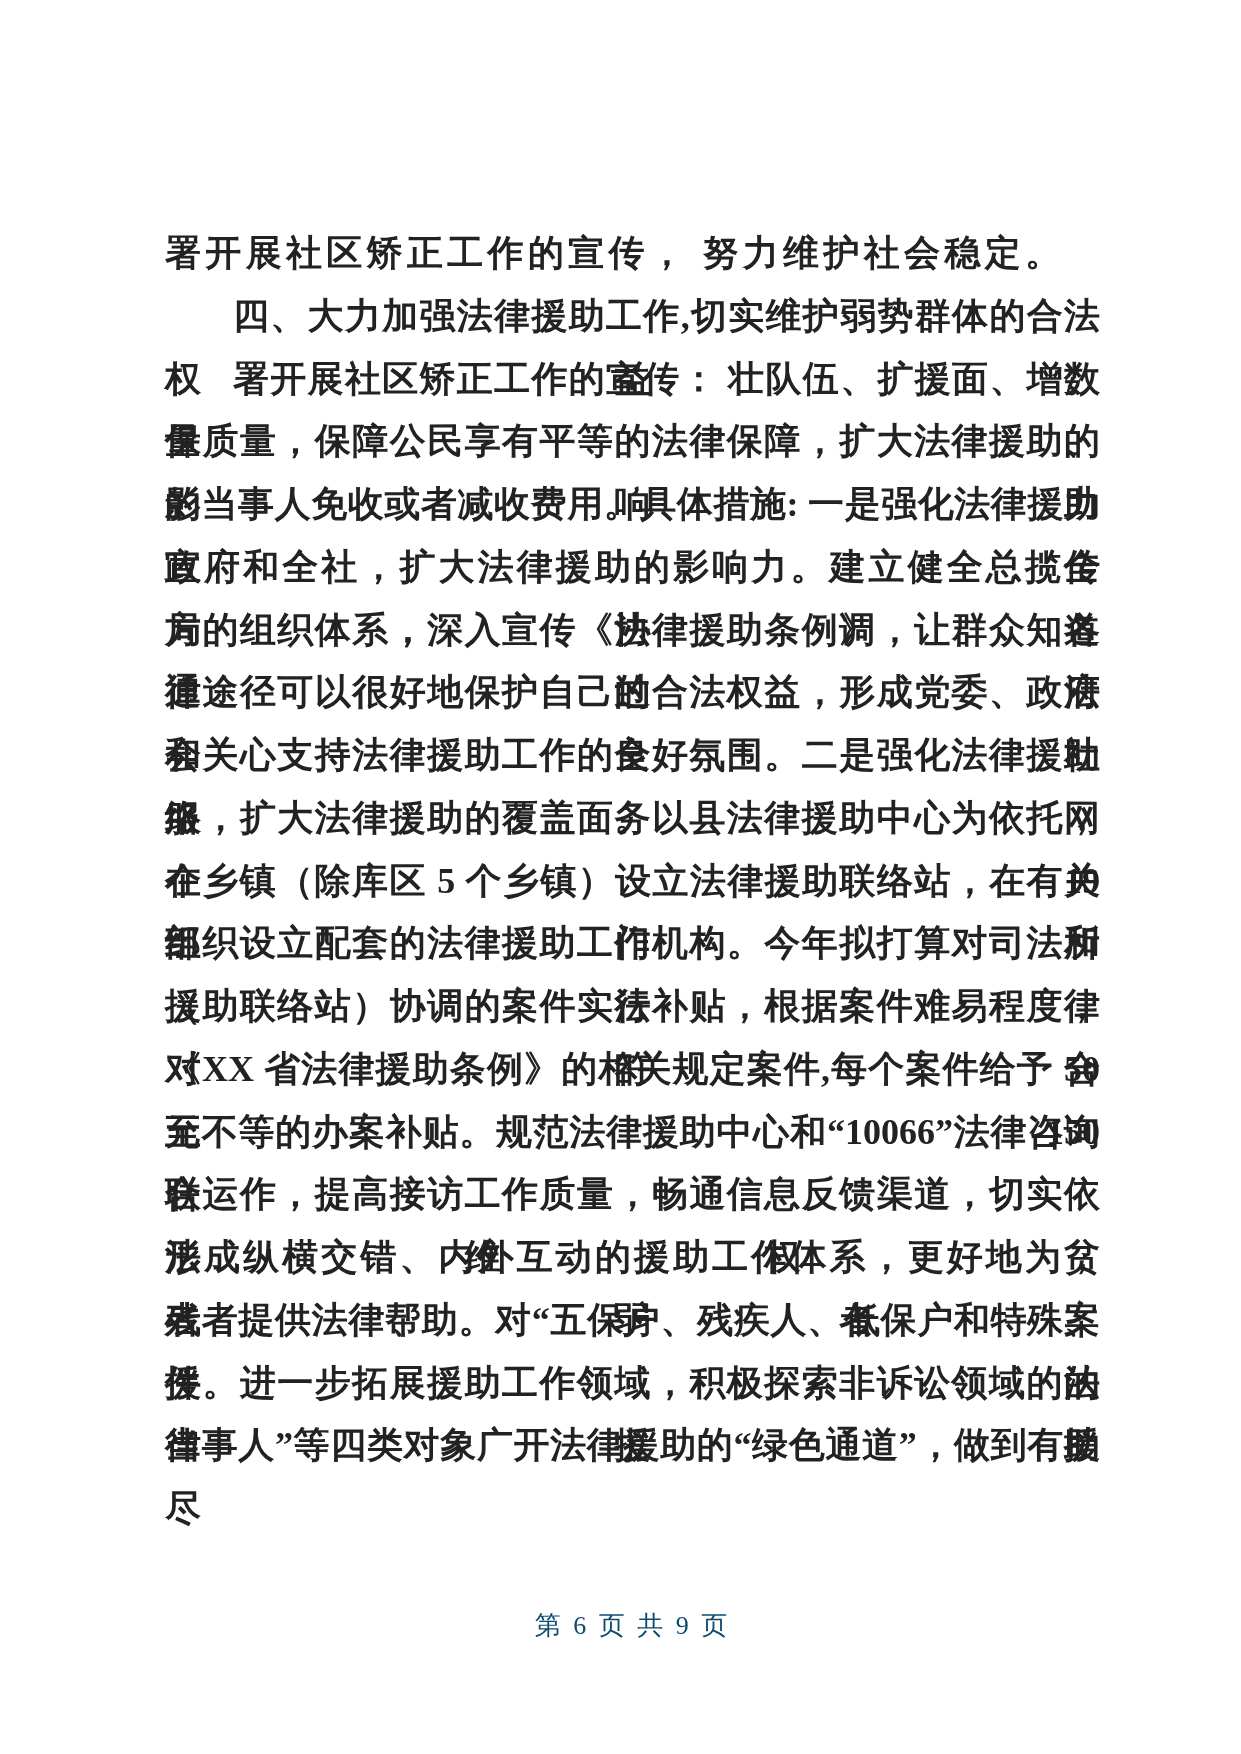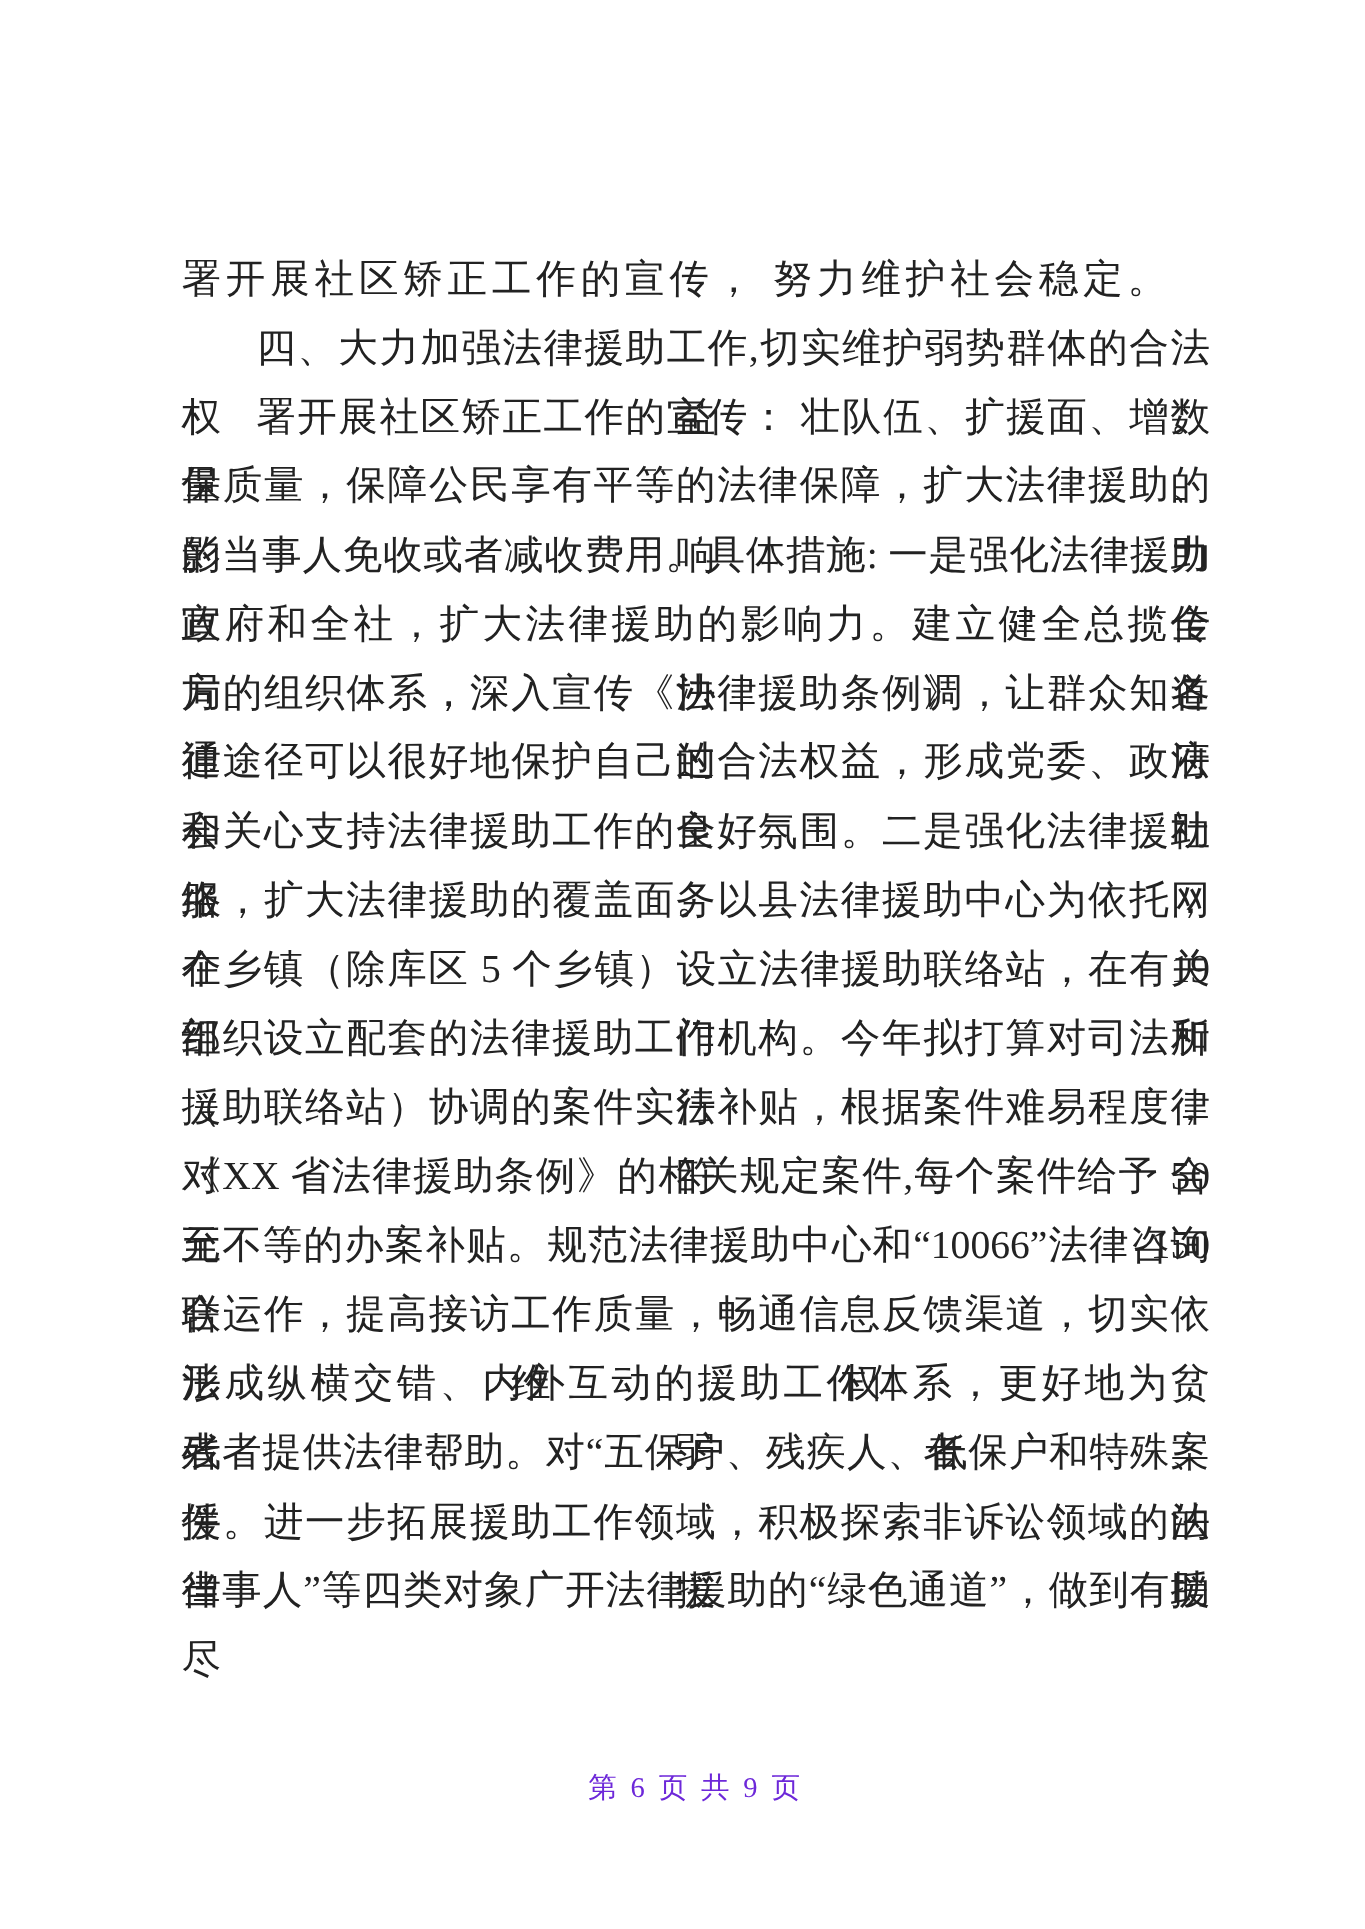--- a/index.html
+++ b/index.html
@@ -19,21 +19,21 @@
   .content {
     position: absolute;
     left: 165px;
     top: 222px;
     width: 935px;
   }
   .line {
     height: 62.75px;
     line-height: 62.75px;
     font-size: 36px;
-    font-weight: 400;
+    font-weight: 700;
     overflow: visible;
   }
   
   .line.j {
     text-align: justify;
     text-align-last: justify;
   }
   
   .line.first {
     text-align: left;
@@ -44,21 +44,21 @@
     text-indent: 68px;
   }
   .footer {
     position: absolute;
     left: 165px;
     top: 1608px;
     width: 935px;
     text-align: center;
     font-size: 26px;
     letter-spacing: 3px;
-    color: #6d28d9;
+    color: #0c4a6e;
   }
 </style>
 </head>
 <body>
 
 <div class="page">
   <div class="content">
     <div class="line first">署开展社区矫正工作的宣传， 努力维护社会稳定。</div>
     <div class="line indent j">四、大力加强法律援助工作,切实维护弱势群体的合法权益。</div>
     <div class="line indent j">署开展社区矫正工作的宣传： 壮队伍、扩援面、增数量、</div>

